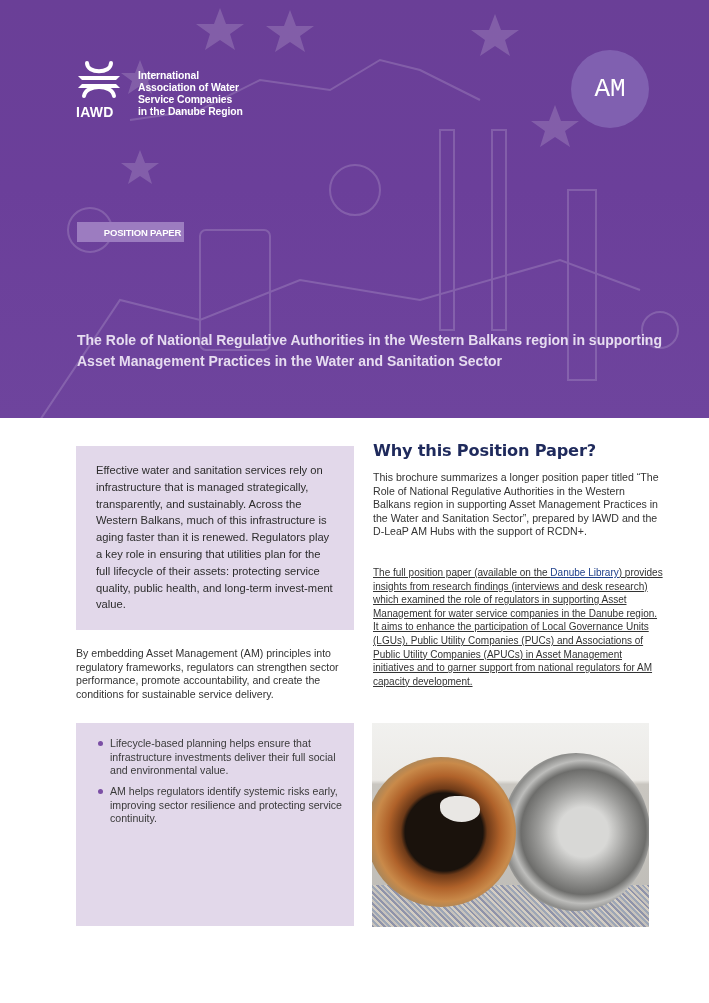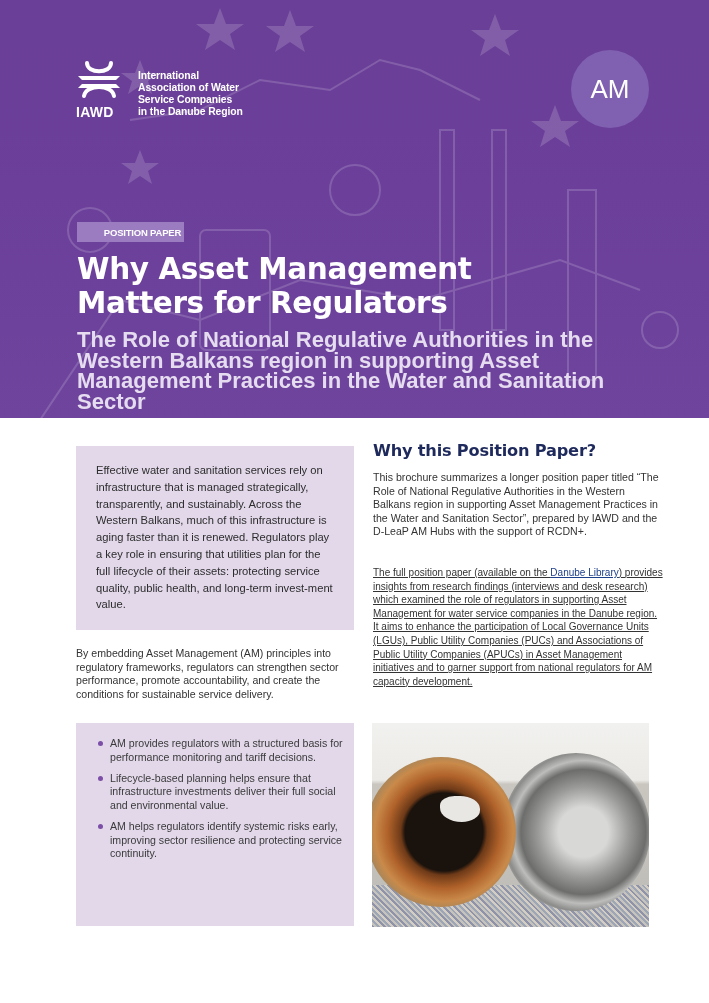--- a/index.html
+++ b/index.html
@@ -23,35 +23,35 @@
     }
     .logo-text div { white-space: nowrap; }
     .logo-abbr {
       position: absolute; left: 0; top: 44px; color: #fff; font-family: "Liberation Sans", sans-serif;
       font-weight: bold; font-size: 14px; letter-spacing: 0.3px;
     }
 
     .am-circle {
       position: absolute; left: 571px; top: 50px; width: 78px; height: 78px; border-radius: 50%;
       background: #8060b0; color: #fff; display: flex; align-items: center; justify-content: center;
-      font-family: Liberation Sans, sans-serif; font-size: 26px;
+      font-family: Liberation Mono, monospace; font-size: 26px;
     }
 
     .badge {
       position: absolute; left: 77px; top: 222px; width: 107px; height: 20px;
       background: #9c7cc0; color: #fff; font-family: "Liberation Sans", sans-serif; font-weight: bold;
       font-size: 9.5px; display: flex; align-items: center; justify-content: center; letter-spacing: -0.2px; padding-left: 24px;
     }
     .title {
       position: absolute; left: 77px; top: 252px; width: 560px; color: #ffffff;
       font-family: "DejaVu Sans", sans-serif; font-weight: bold; font-size: 29.5px; line-height: 34px; letter-spacing: -0.4px;
     }
     .subtitle {
       position: absolute; left: 77px; top: 330px; width: 600px; color: #e6dcf0;
-      font-family: "Liberation Sans", sans-serif; font-weight: bold; font-size: 22px; line-height: 20.5px;
+      font-family: "Liberation Sans", sans-serif; font-weight: bold; font-size: 14px; line-height: 20.5px;
     }
 
     .intro-box {
       position: absolute; left: 76px; top: 446px; width: 278px; height: 184px;
       background: #e2d8ea; padding: 16px 20px 1px 20px;
       font-family: "Liberation Sans", sans-serif; font-size: 11.2px; line-height: 16.8px; color: #2c2c2c;
     }
     .para-left {
       position: absolute; left: 76px; top: 647px; width: 290px;
       font-family: "Liberation Sans", sans-serif; font-size: 10.6px; line-height: 13.6px; color: #333;
@@ -148,40 +148,32 @@
       <div>Association of Water</div>
       <div>Service Companies</div>
       <div>in the Danube Region</div>
     </div>
   </div>
 
   <div class="am-circle">AM</div>
 
   <div class="badge">POSITION PAPER</div>
 
-  <h1 class="title">
-    <div>Why Asset Management</div>
-    <div>Matters for Regulators</div>
-  </h1>
 
   <div class="subtitle">The Role of National Regulative Authorities in the Western Balkans region in supporting Asset Management Practices in the Water and Sanitation Sector</div>
 </div>
 
 <div class="intro-box">
   <p>Effective water and sanitation services rely on infrastructure that is managed strategically, transparently, and sustainably. Across the Western Balkans, much of this infrastructure is aging faster than it is renewed. Regulators play a key role in ensuring that utilities plan for the full lifecycle of their assets: protecting service quality, public health, and long-term invest-ment value.</p>
 </div>
 
 <p class="para-left">By embedding Asset Management (AM) principles into regulatory frameworks, regulators can strengthen sector performance, promote accountability, and create the conditions for sustainable service delivery.</p>
 
 <div class="bullets-box">
   <ul>
-    <li>
-      <span class="bullet-dot"></span>
-      <span>AM provides regulators with a structured basis for performance monitoring and tariff decisions.</span>
-    </li>
     <li>
       <span class="bullet-dot"></span>
       <span>Lifecycle-based planning helps ensure that infrastructure investments deliver their full social and environmental value.</span>
     </li>
     <li>
       <span class="bullet-dot"></span>
       <span>AM helps regulators identify systemic risks early, improving sector resilience and protecting service continuity.</span>
     </li>
   </ul>
 </div>

